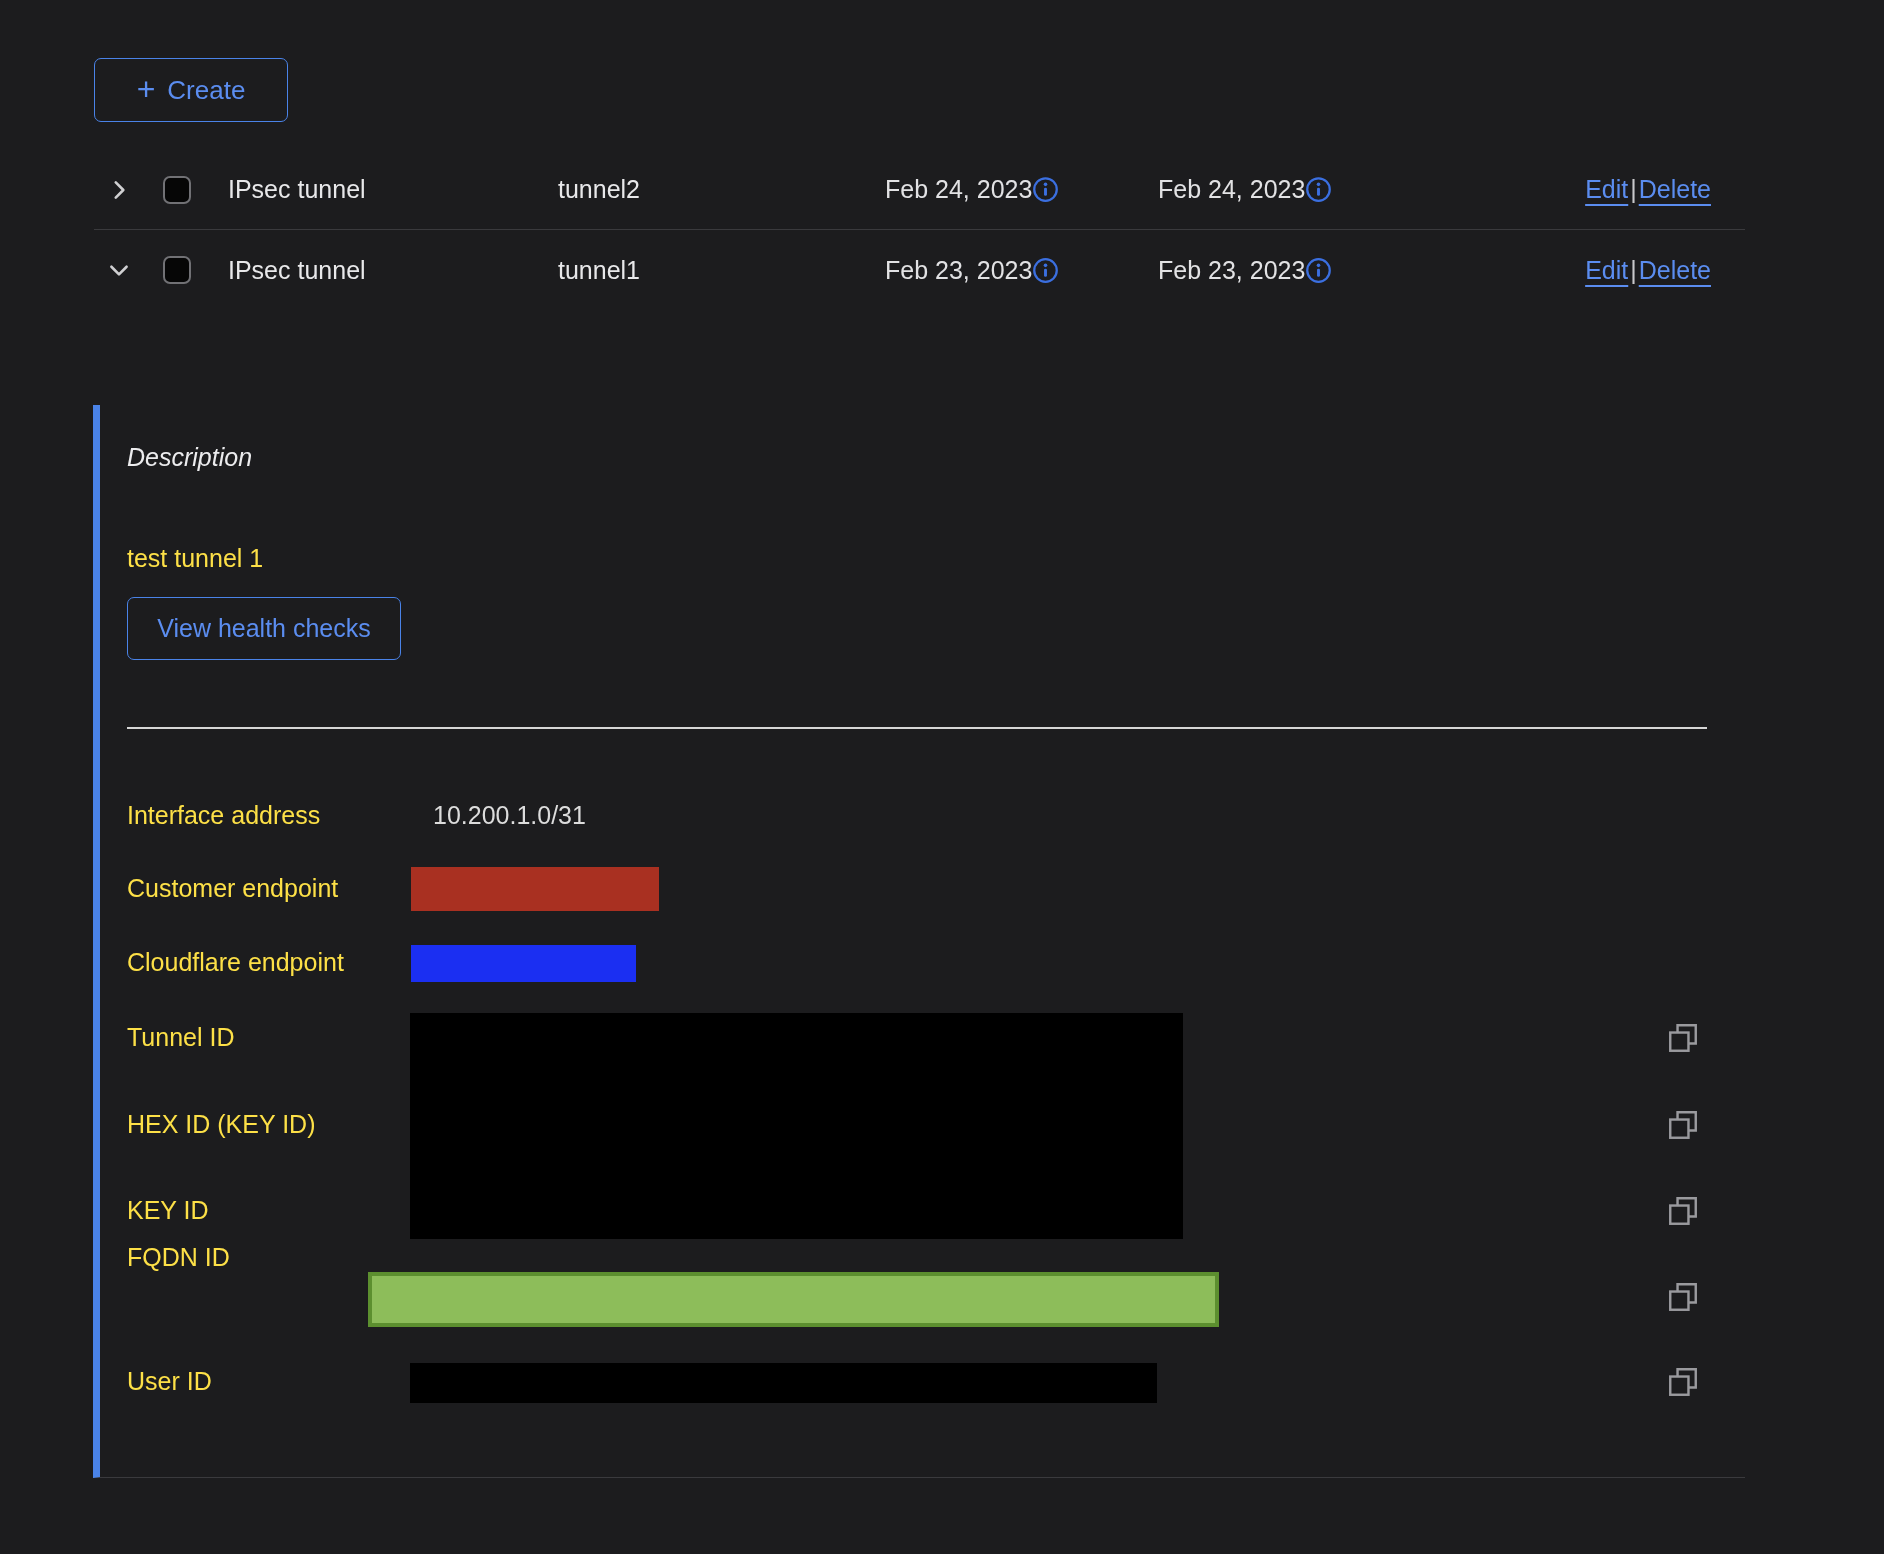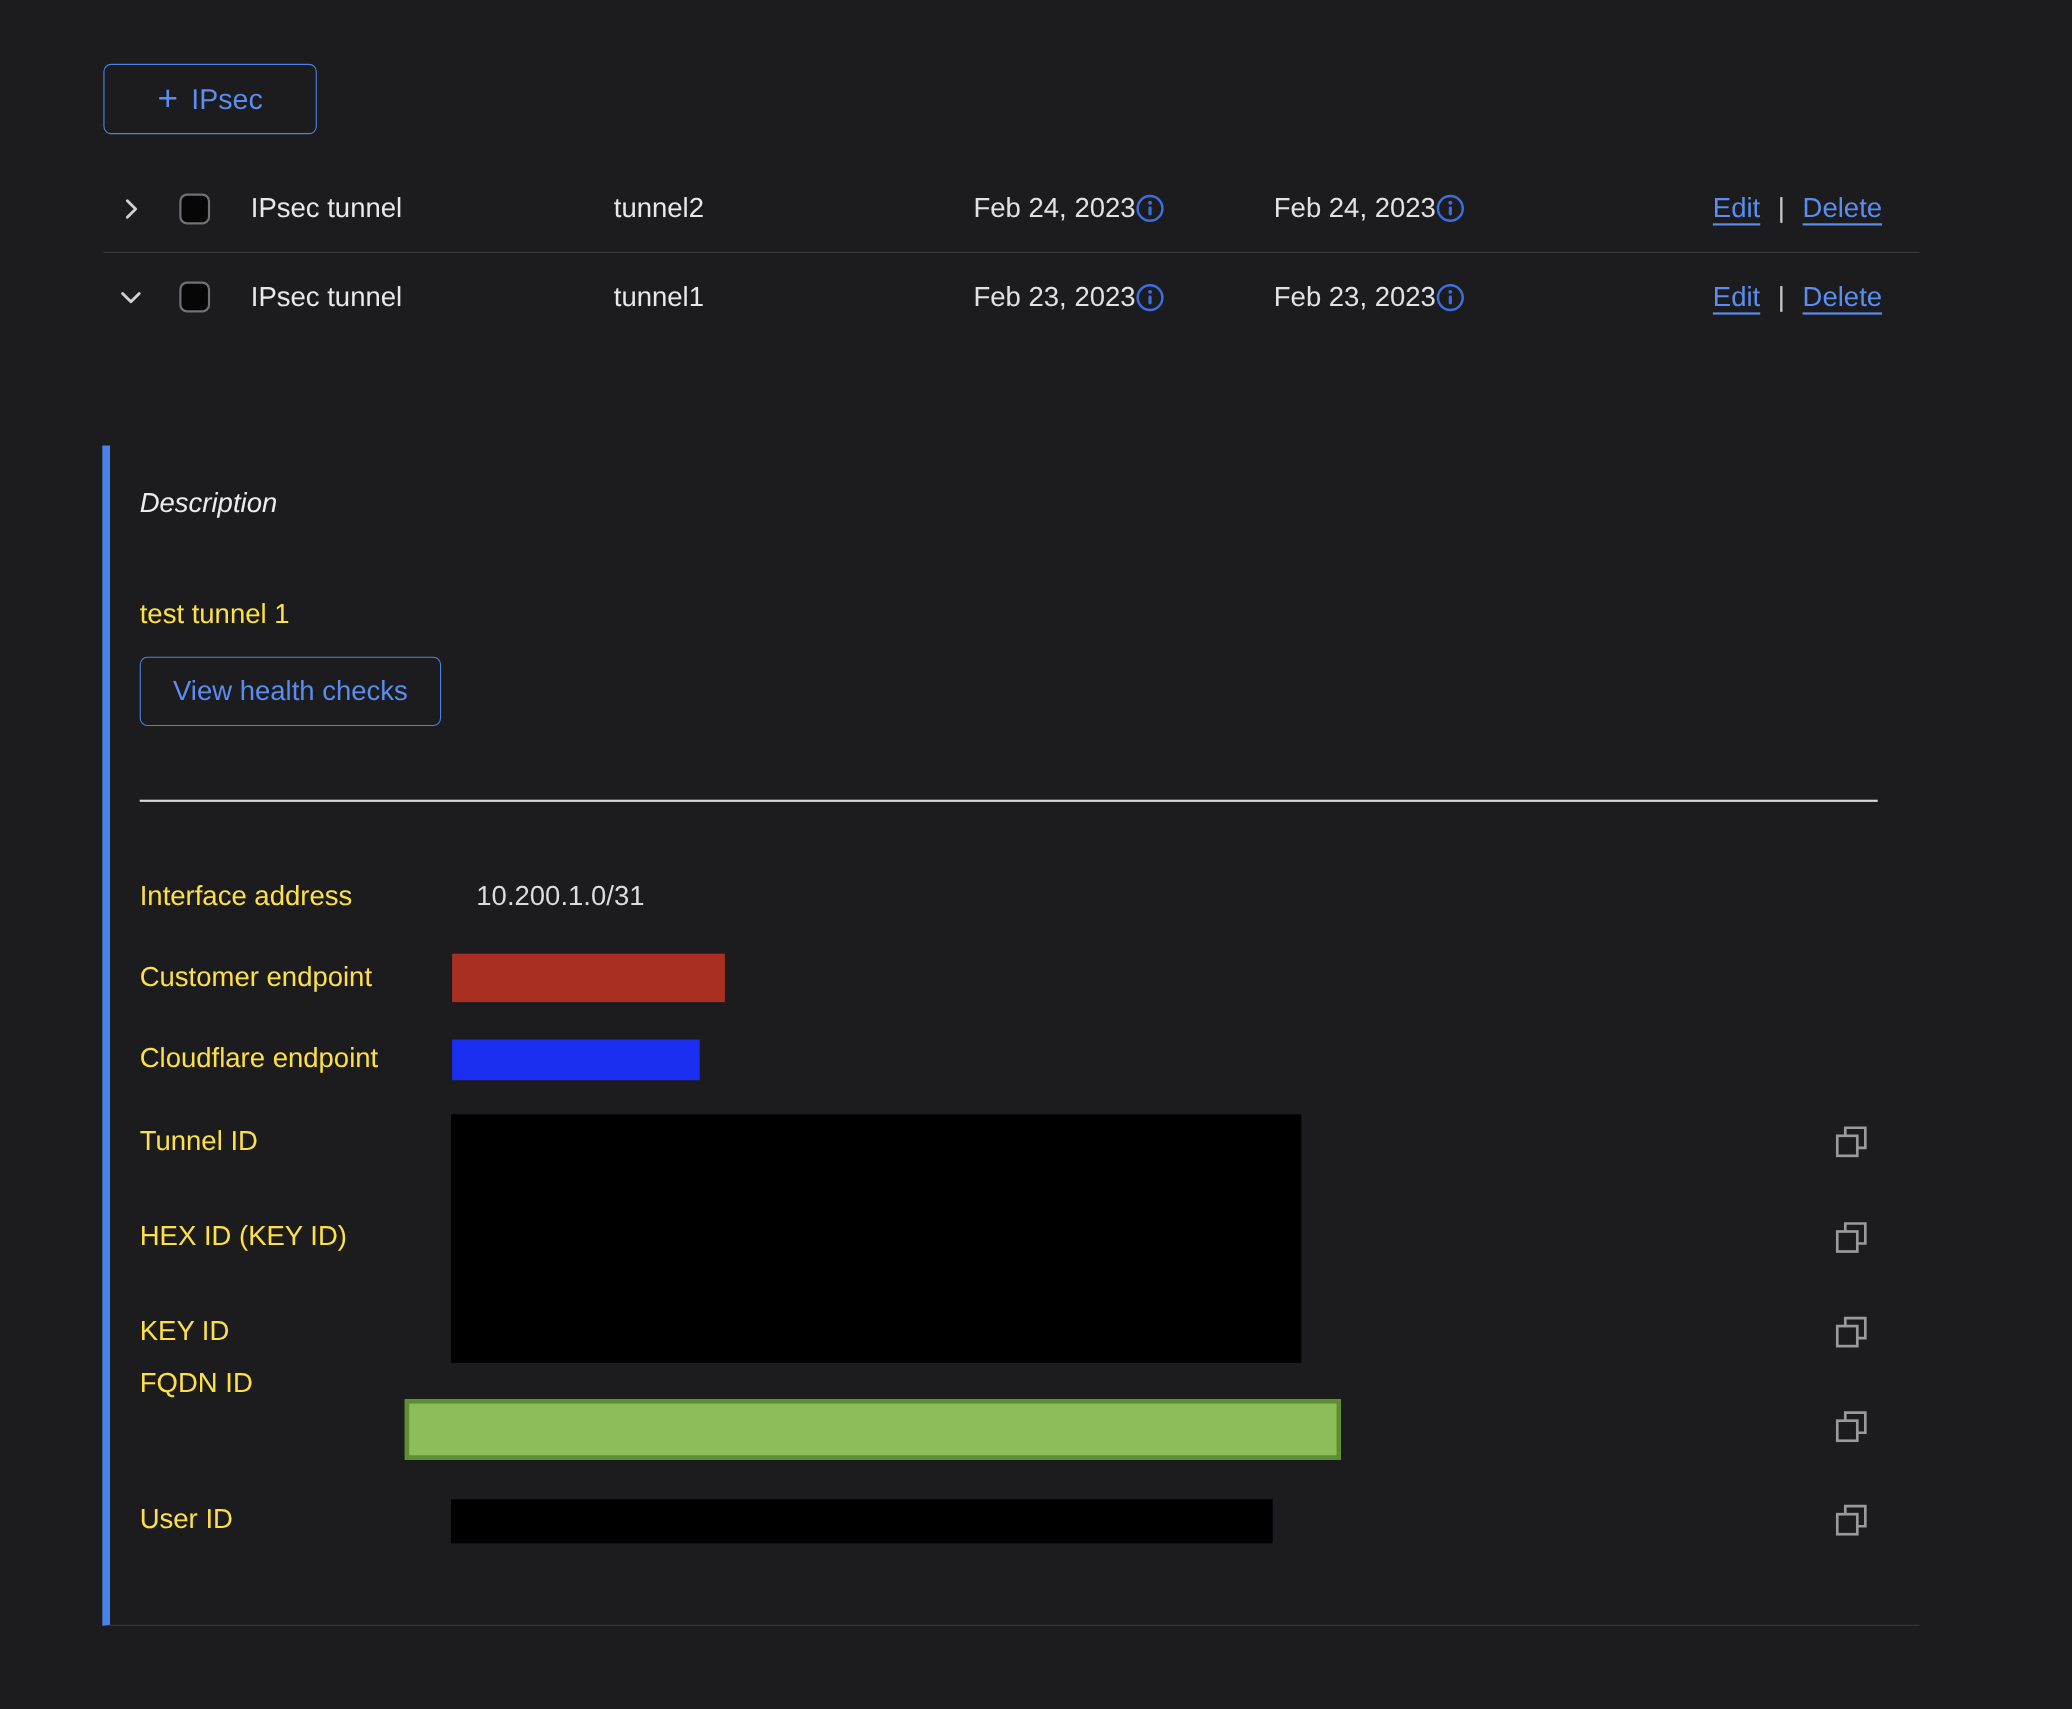--- a/index.html
+++ b/index.html
@@ -27,21 +27,21 @@
   }
   .trow.head { height: 96px; border-bottom: 1px solid #3a3a3d; font-weight: bold; color: #ececee; }
   .trow.body-row { height: 80px; border-bottom: 1px solid #3a3a3d; }
   .trow.body-row.expanded { border-bottom: none; }
   .cell-date { display: flex; align-items: center; color: #e2e2e4; }
   .chev { width: 26px; height: 26px; margin-left: 12px; cursor: pointer; }
   .checkbox {
     width: 28px; height: 28px; border: 2px solid #717175; border-radius: 7px;
     background: #060606; cursor: pointer;
   }
-  .actions { display: flex; align-items: center; gap: 16px; justify-content: flex-end; padding-right: 34px; }
+  .actions { display: flex; align-items: center; gap: 2px; justify-content: flex-end; padding-right: 34px; }
   .lnk { color: #5b8df0; text-decoration: underline; text-underline-offset: 6px; cursor: pointer; }
   .pipe { color: #c8c8ca; }
   .info-ic { width: 27px; height: 27px; flex: 0 0 auto; }
 
   
   .panel {
     position: absolute; left: 93px; top: 405px; width: 1652px; height: 1073px;
     border-left: 7px solid #4a83e8; border-bottom: 1px solid #3a3a3d;
   }
   .desc-label { position: absolute; left: 127px; top: 443px; font-weight: 500; color: #ececee; font-style: italic; }
@@ -65,21 +65,21 @@
   .copy-btn { position: absolute; left: 1666px; width: 34px; height: 34px; background: none; border: none; cursor: pointer; padding: 0; }
   .copy-btn svg { width: 34px; height: 34px; display: block; }
 </style>
 </head>
 <body>
 
 <div class="canvas">
 
   <button class="create-btn">
     <span class="plus">+</span>
-    <span>IPsec</span>
+    <span>Create</span>
   </button>
 
   <div class="tbl">
 
 
     <div class="trow body-row">
       <svg class="chev" viewBox="0 0 24 24">
         <polyline points="9,5 16,12 9,19" fill="none" stroke="#d0d0d2" stroke-width="2.4" stroke-linecap="round" stroke-linejoin="round"></polyline>
       </svg>
       <div class="checkbox"></div>

